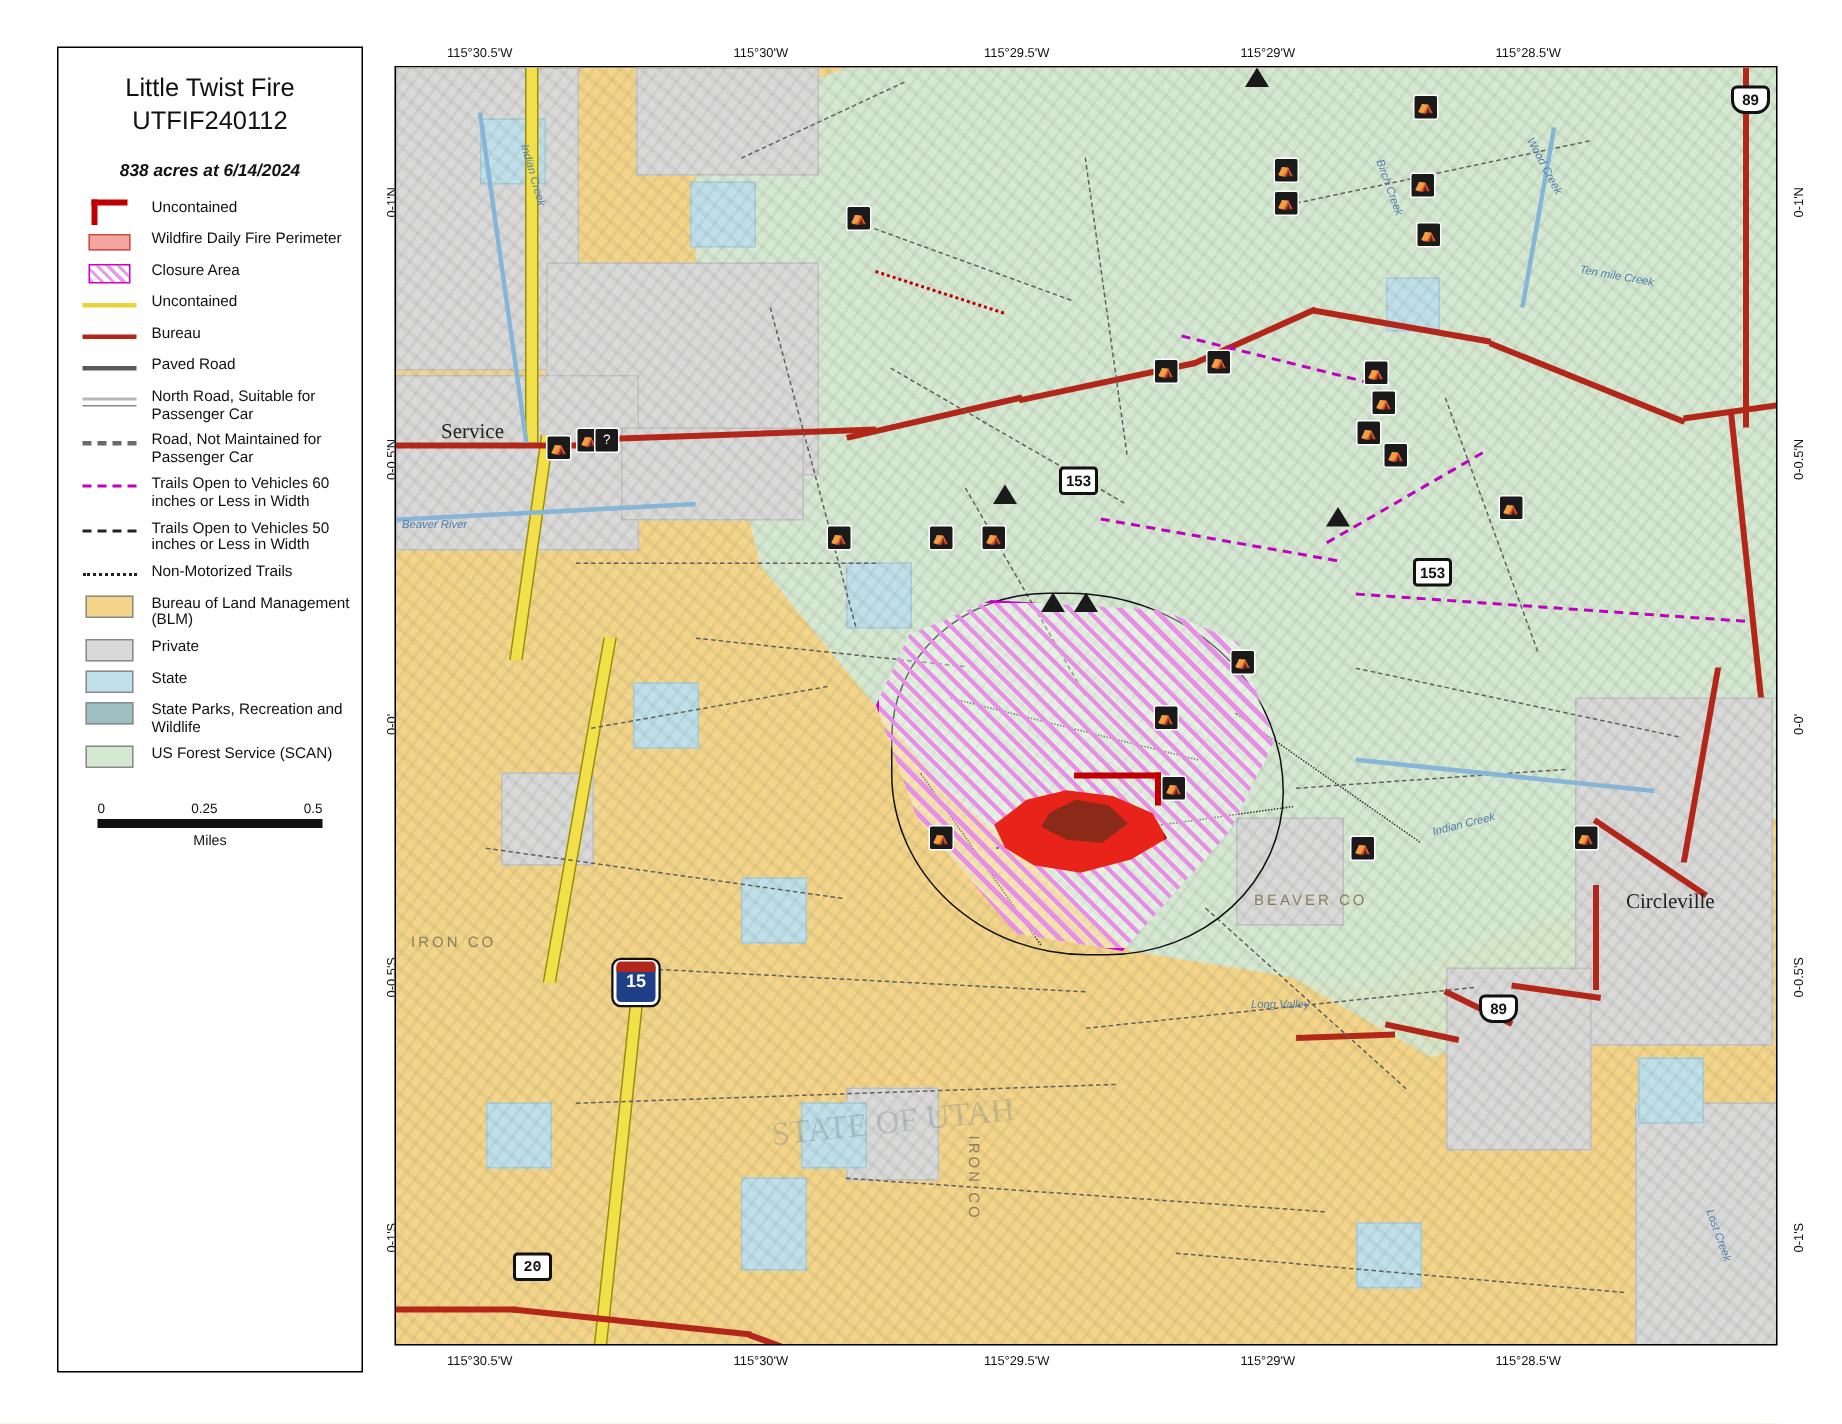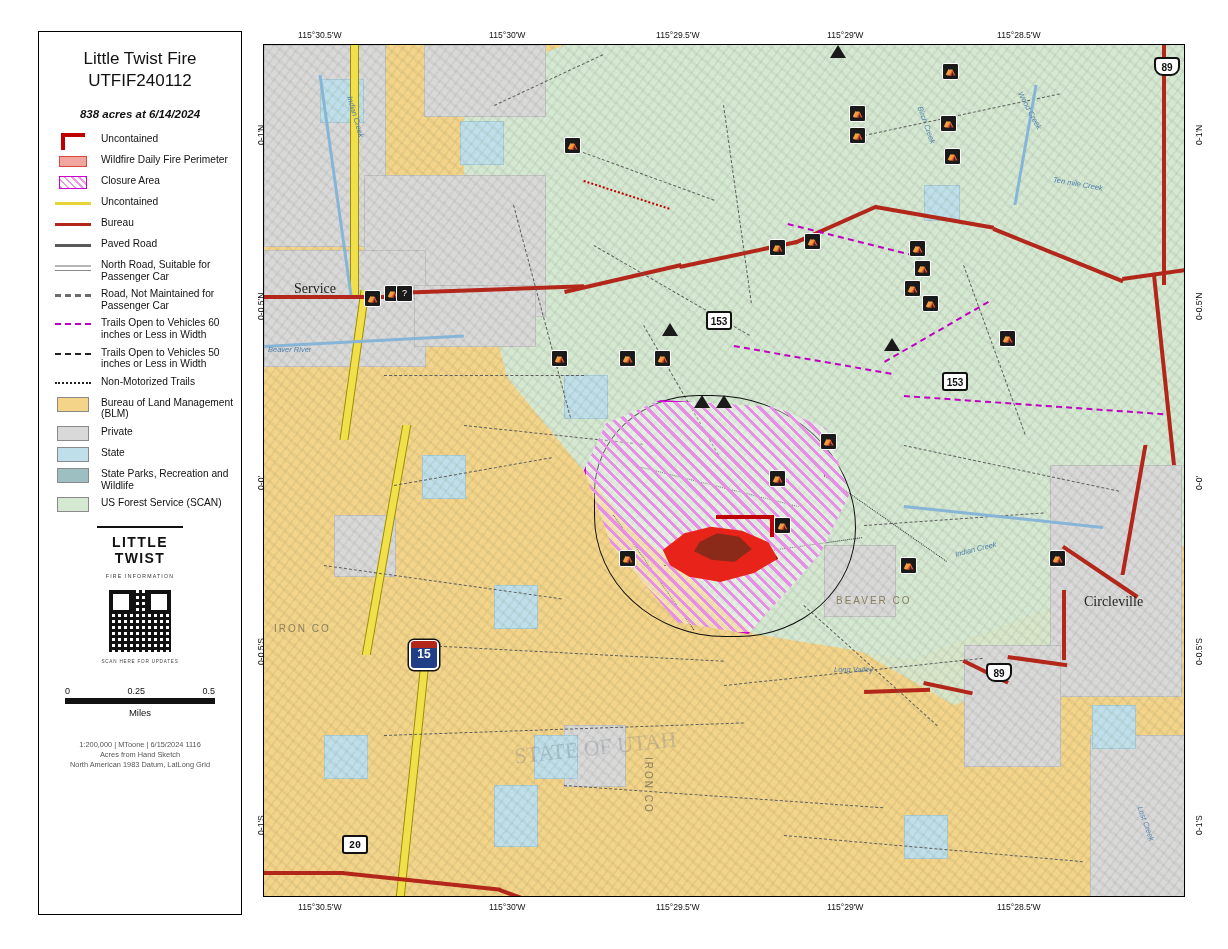--- a/index.html
+++ b/index.html
@@ -446,44 +446,31 @@
 
       <div class="legend-row">
         <div class="legend-sym">
             <span class="sym-swatch sw-usfs"></span>
           </div>
         <div class="legend-label">US Forest Service (SCAN)</div>
       </div>
 
     </div>
 
-    <div class="logo-block">
-      <div class="logo-rule"></div>
-      <div class="logo-text">LITTLE</div>
-      <div class="logo-text">TWIST</div>
-      <div class="logo-sub">FIRE INFORMATION</div>
-      <div class="qr"></div>
-      <div class="qr-cap">SCAN HERE FOR UPDATES</div>
-    </div>
 
     <div class="scalebar-wrap">
       <div class="scale-nums">
         <span>0</span>
         <span>0.25</span>
         <span>0.5</span>
       </div>
       <div class="scale-bar"></div>
       <div class="scale-unit">Miles</div>
     </div>
 
-    <div class="credits">
-      <div>1:200,000  |  MToone  |  6/15/2024 1116</div>
-      <div>Acres from Hand Sketch</div>
-      <div>North American 1983 Datum, LatLong Grid</div>
-    </div>
 
   </div>
 
   <div class="grat-top" style="left:298px; top:30px;">115°30.5'W</div>
   <div class="grat-top" style="left:489px; top:30px;">115°30'W</div>
   <div class="grat-top" style="left:656px; top:30px;">115°29.5'W</div>
   <div class="grat-top" style="left:827px; top:30px;">115°29'W</div>
   <div class="grat-top" style="left:997px; top:30px;">115°28.5'W</div>
 
   <div class="grat-bottom" style="left:298px; top:902px;">115°30.5'W</div>

